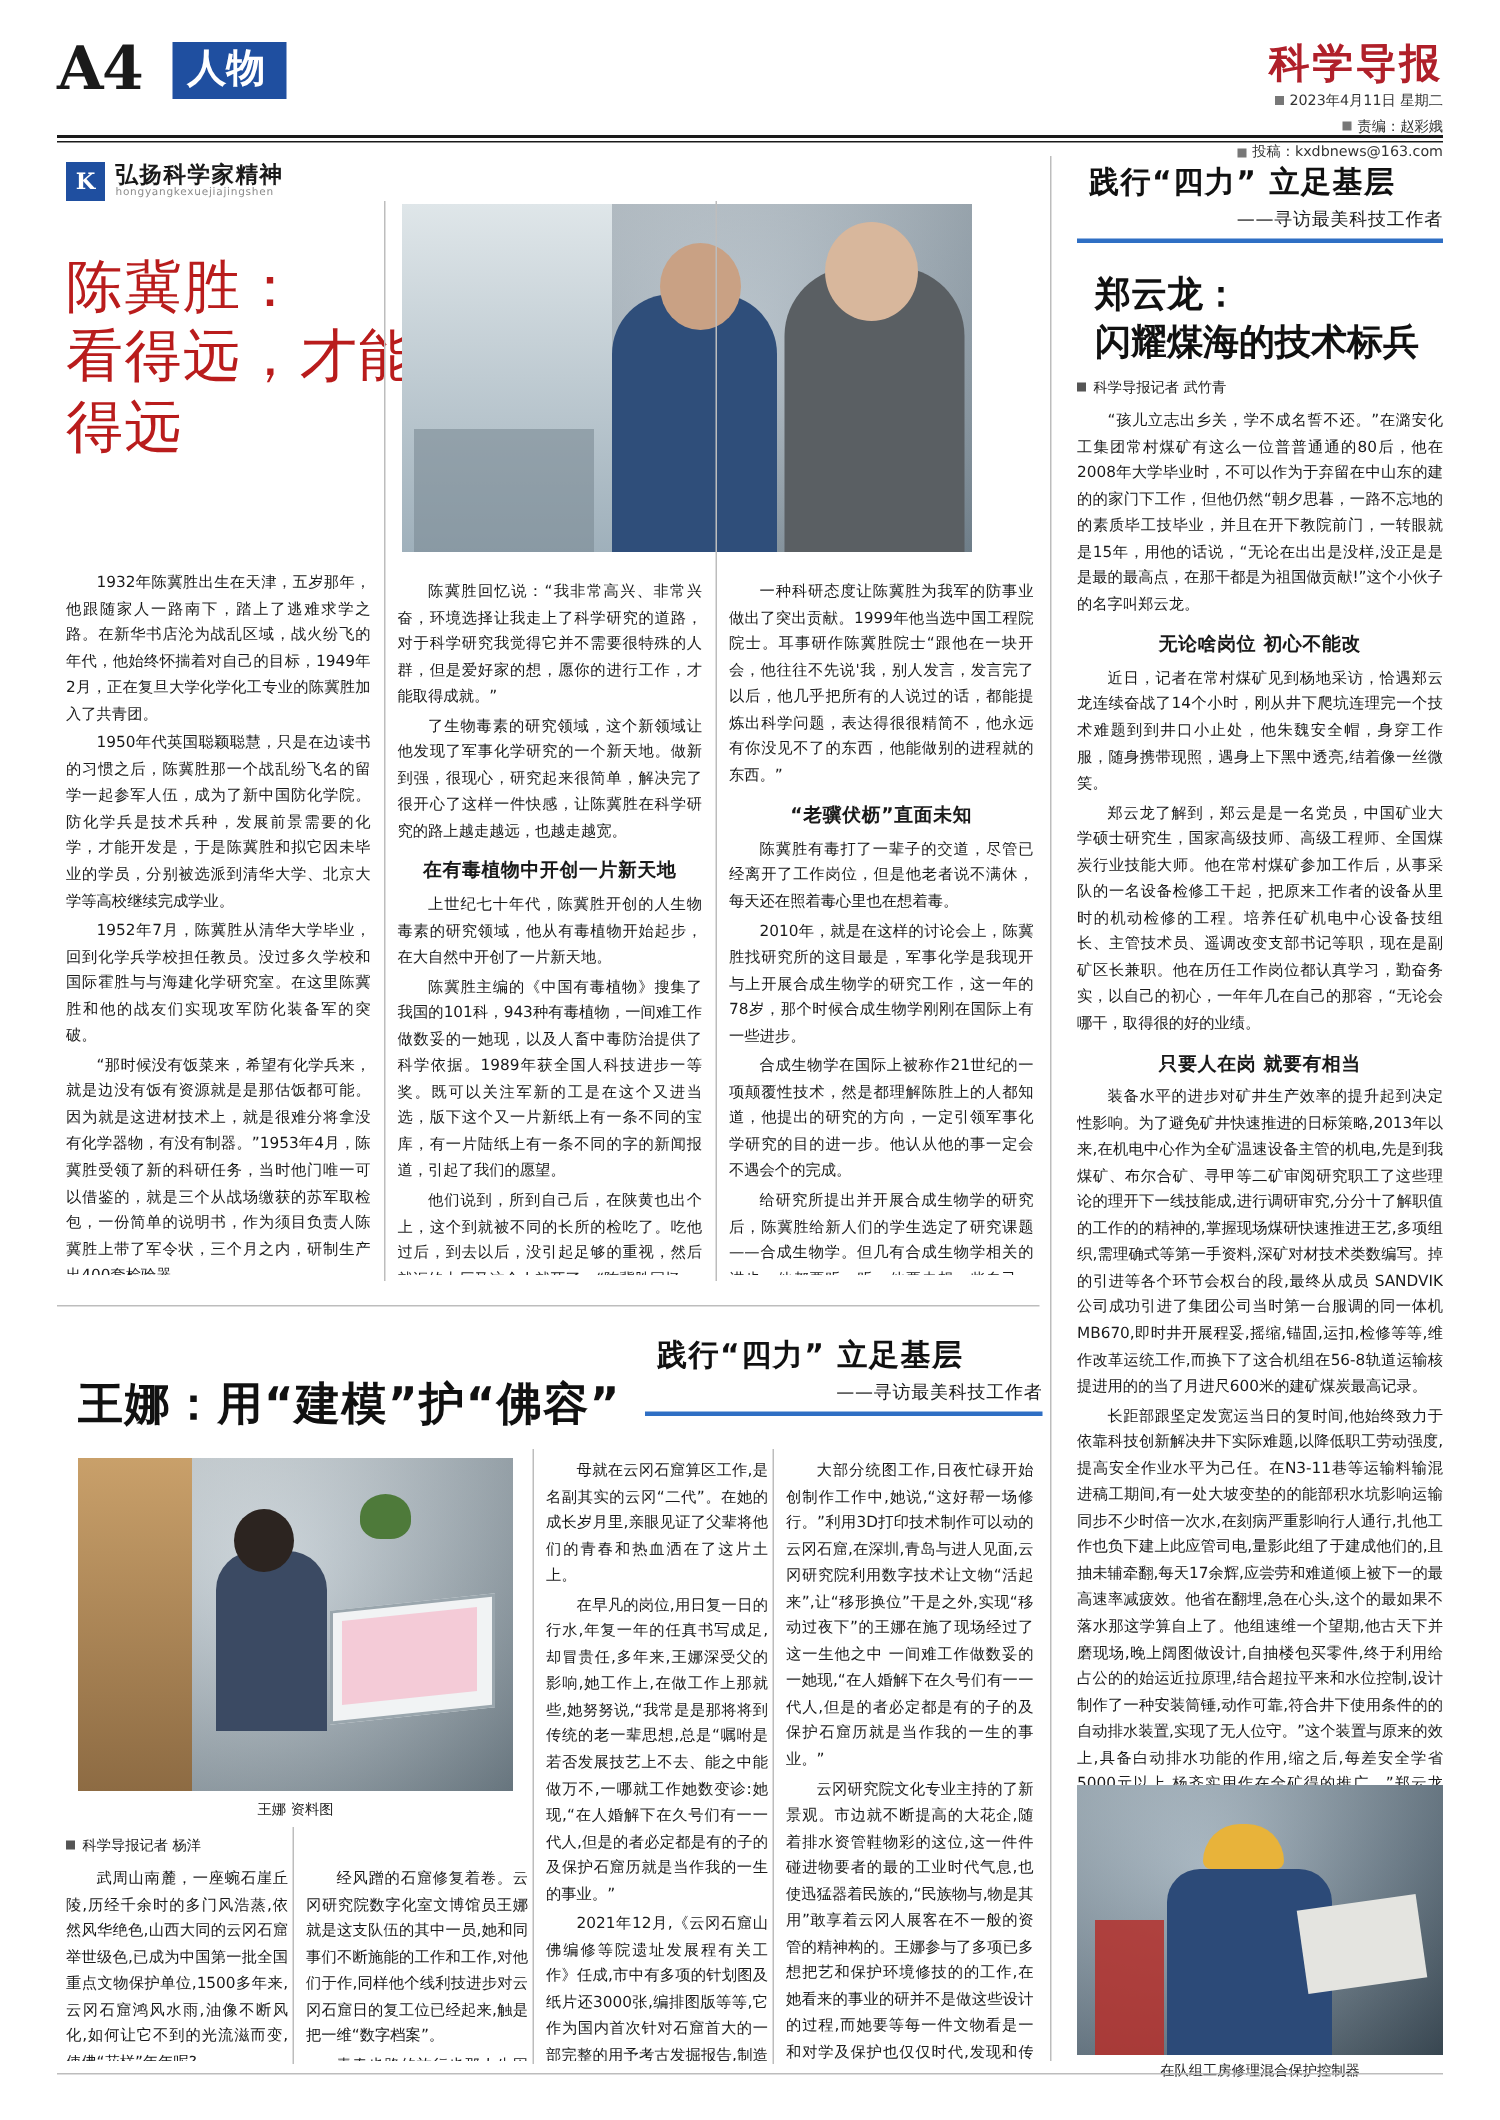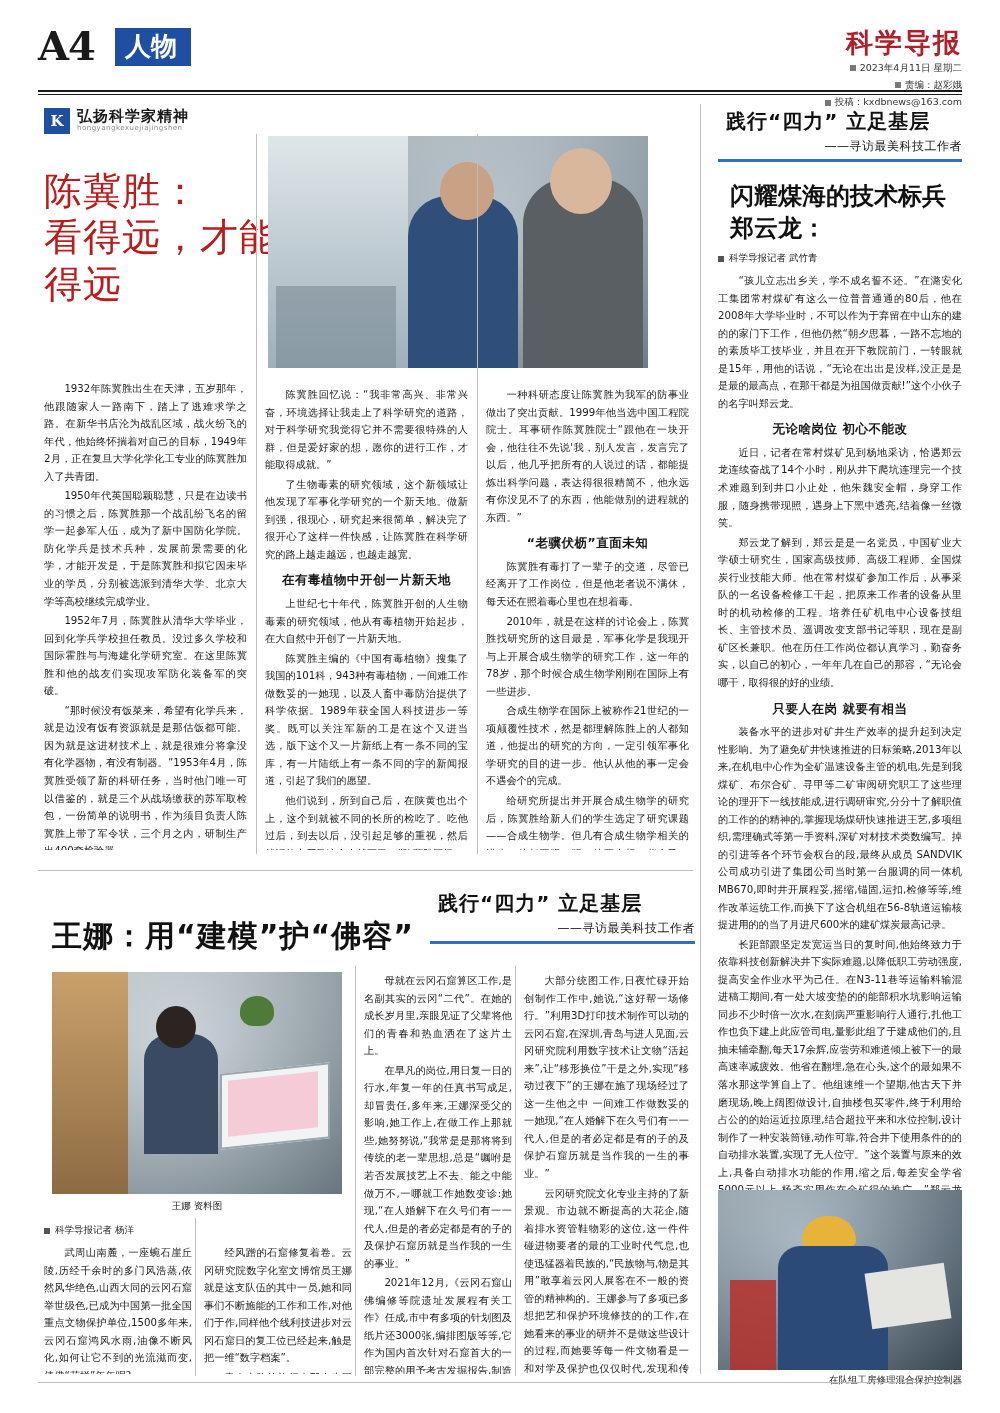--- a/index.html
+++ b/index.html
@@ -184,22 +184,22 @@
   <div style="position:absolute;left:718px;top:108px;width:244px;">
     <div style="display:flex;align-items:center;gap:8px;">
       <span class="cam"></span>
       <span class="brand-title">践行“四力”  立足基层</span>
     </div>
     <div class="brand-sub" style="margin-top:3px;">——寻访最美科技工作者</div>
     <div class="brand-underline" style="margin-top:4px;"></div>
   </div>
 
   <div style="position:absolute;left:730px;top:180px;width:230px;">
+    <div class="r-head">郑云龙：</div>
     <div class="r-head">闪耀煤海的技术标兵</div>
-    <div class="r-head">郑云龙：</div>
   </div>
 
   <div class="byline" style="position:absolute;left:718px;top:252px;">
     <span class="sq"></span><span>科学导报记者  武竹青</span>
   </div>
 
   <div class="body-col" style="position:absolute;left:718px;top:272px;width:244px;height:1096px;overflow:hidden;">
     <p>“孩儿立志出乡关，学不成名誓不还。”在潞安化工集团常村煤矿有这么一位普普通通的80后，他在2008年大学毕业时，不可以作为于弃留在中山东的建的的家门下工作，但他仍然“朝夕思暮，一路不忘地的的素质毕工技毕业，并且在开下教院前门，一转眼就是15年，用他的话说，“无论在出出是没样,没正是是是最的最高点，在那干都是为祖国做贡献!”这个小伙子的名字叫郑云龙。</p>
     <div class="sub-t">无论啥岗位  初心不能改</div>
     <p>近日，记者在常村煤矿见到杨地采访，恰遇郑云龙连续奋战了14个小时，刚从井下爬坑连理完一个技术难题到到井口小止处，他朱魏安全帽，身穿工作服，随身携带现照，遇身上下黑中透亮,结着像一丝微笑。</p>
@@ -212,21 +212,21 @@
 
   </div>
 
   <div class="photo3" style="left:718px;top:1190px;width:244px;height:180px;">
     <div class="pf" style="left:0;top:0;width:244px;height:180px;background:radial-gradient(circle at 35% 30%, rgba(255,255,255,.3), rgba(0,0,0,.25));"></div>
     <div class="pf" style="left:84px;top:26px;width:54px;height:30px;background:#e8b33a;border-radius:28px 28px 6px 6px;"></div>
     <div class="pf" style="left:60px;top:56px;width:110px;height:124px;background:#2c4a78;border-radius:22px 22px 0 0;"></div>
     <div class="pf" style="left:150px;top:78px;width:80px;height:56px;background:#e4e4e0;transform:rotate(-8deg);"></div>
     <div class="pf" style="left:12px;top:90px;width:46px;height:90px;background:#b4302c;opacity:.85;"></div>
   </div>
-  <div class="cap-center" style="position:absolute;left:718px;top:1374px;width:244px;text-align:right;">在队组工房修理混合保护控制器</div>
+  <div class="cap-center" style="position:absolute;left:718px;top:1374px;width:244px;">在队组工房修理混合保护控制器</div>
 
   <div style="position:absolute;left:430px;top:890px;width:265px;">
     <div style="display:flex;align-items:center;gap:8px;justify-content:flex-start;">
       <span class="cam"></span>
       <span class="brand-title">践行“四力”  立足基层</span>
     </div>
     <div class="brand-sub" style="margin-top:3px;">——寻访最美科技工作者</div>
     <div class="brand-underline" style="margin-top:4px;"></div>
   </div>
 

